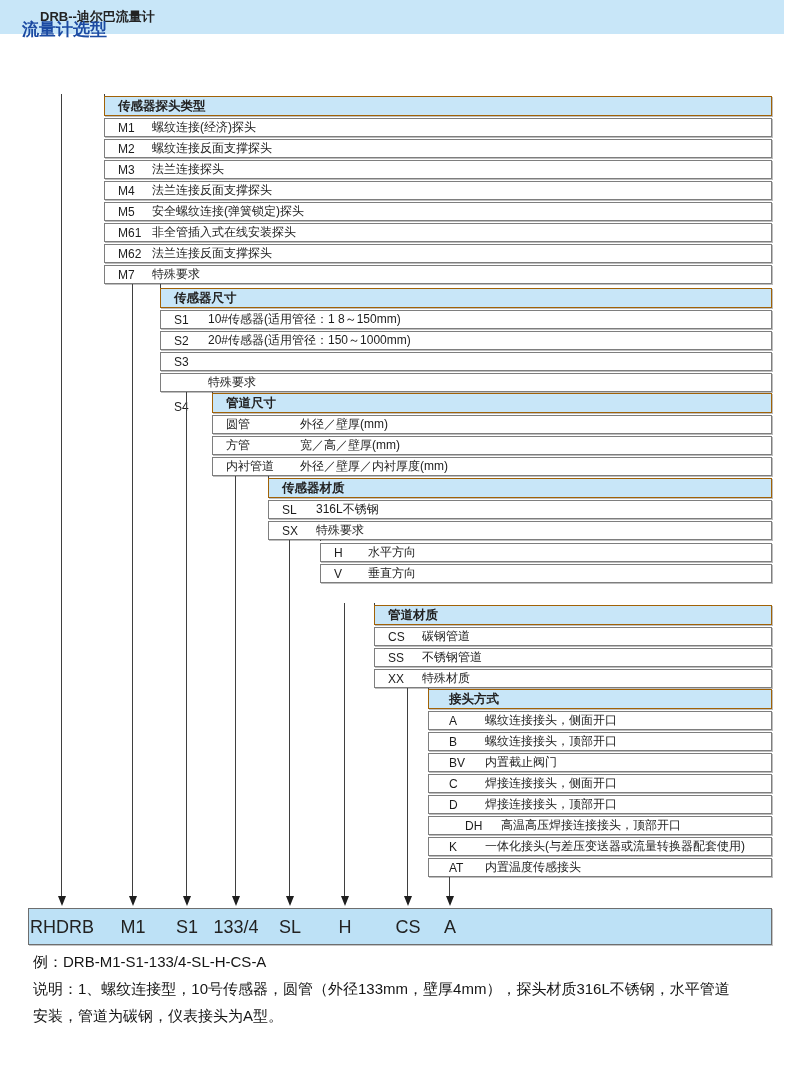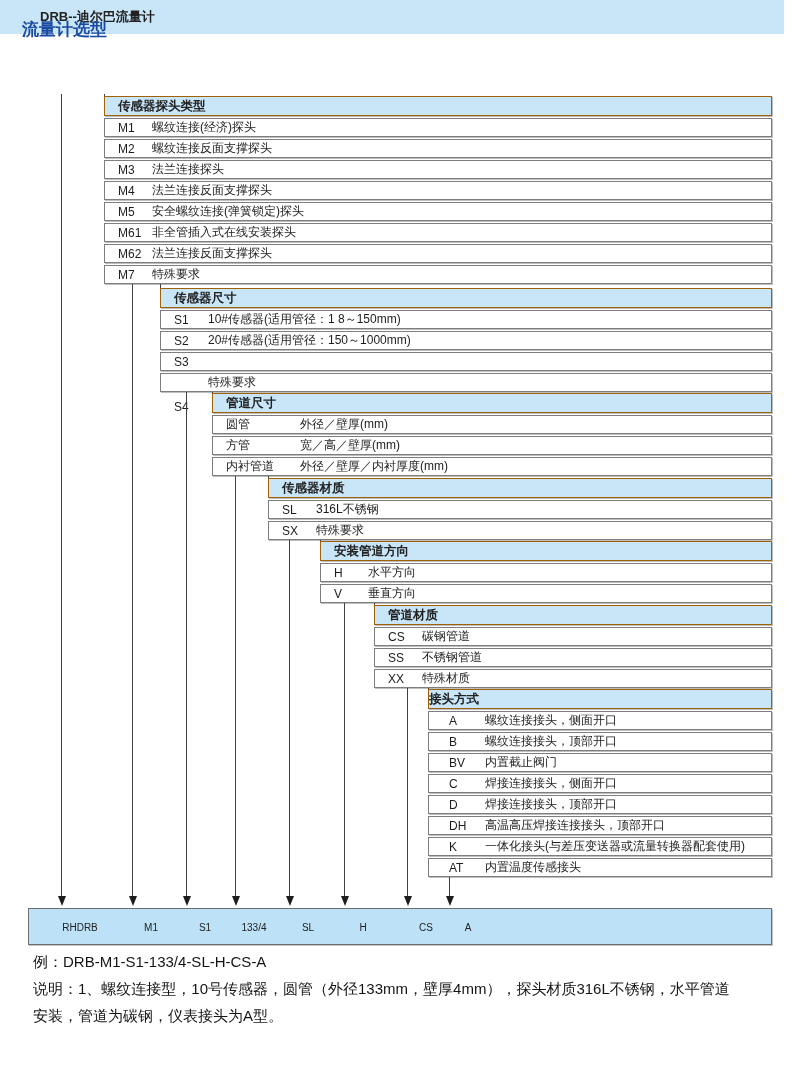--- a/index.html
+++ b/index.html
@@ -31,21 +31,21 @@
     position:absolute;width:0;height:0;
     border-left:4px solid transparent;border-right:4px solid transparent;
     border-top:10px solid #1e1e1e;
   }
   #result-bar{
     position:absolute;left:28px;top:908px;width:744px;height:37px;box-sizing:border-box;
     border:1px solid #6e6e6e;background:#bde1f6;box-shadow:1px 1px 0 rgba(110,110,110,.4);
   }
   .bar-item{
     position:absolute;top:50%;transform:translate(-50%,-50%);
-    font-size:10px;color:#222;white-space:nowrap;margin-left:18px;
+    font-size:18px;color:#222;white-space:nowrap;
   }
   #example-line{position:absolute;left:33px;top:953px;font-size:15px;color:#151515;}
   #note-line-1{position:absolute;left:33px;top:980px;font-size:15px;color:#151515;}
   #note-line-2{position:absolute;left:33px;top:1007px;font-size:15px;color:#151515;}
 </style>
 </head>
 <body>
 
 <div id="page">
   <div id="page-title">流量计选型</div>
@@ -126,21 +126,20 @@
         <div class="sec-row" style="padding-left: 13px;">
           <span class="code" style="width: 34px;">SL</span>
           <span>316L不锈钢</span>
         </div>
         <div class="sec-row" style="padding-left: 13px;">
           <span class="code" style="width: 34px;">SX</span>
           <span>特殊要求</span>
         </div>
       </div>
       <div class="section" style="left: 320px; top: 541px; width: 452px;">
-        <div class="sec-header" style="padding-left: 13px;">安装管道方向</div>
         <div class="sec-row" style="padding-left: 13px;">
           <span class="code" style="width: 34px;">H</span>
           <span>水平方向</span>
         </div>
         <div class="sec-row" style="padding-left: 13px;">
           <span class="code" style="width: 34px;">V</span>
           <span>垂直方向</span>
         </div>
       </div>
       <div class="section" style="left: 374px; top: 605px; width: 398px;">
@@ -152,42 +151,42 @@
         <div class="sec-row" style="padding-left: 13px;">
           <span class="code" style="width: 34px;">SS</span>
           <span>不锈钢管道</span>
         </div>
         <div class="sec-row" style="padding-left: 13px;">
           <span class="code" style="width: 34px;">XX</span>
           <span>特殊材质</span>
         </div>
       </div>
       <div class="section" style="left: 428px; top: 689px; width: 344px;">
-        <div class="sec-header" style=" font-family: Liberation Mono, monospace;">接头方式</div>
+        <div class="sec-header" style="padding-left: 20px; font-family: Liberation Mono, monospace;">接头方式</div>
         <div class="sec-row" style="padding-left: 20px;">
           <span class="code" style="width: 36px;">A</span>
           <span>螺纹连接接头，侧面开口</span>
         </div>
         <div class="sec-row" style="padding-left: 20px;">
           <span class="code" style="width: 36px;">B</span>
           <span>螺纹连接接头，顶部开口</span>
         </div>
         <div class="sec-row" style="padding-left: 20px;">
           <span class="code" style="width: 36px;">BV</span>
           <span>内置截止阀门</span>
         </div>
         <div class="sec-row" style="padding-left: 20px;">
           <span class="code" style="width: 36px;">C</span>
           <span>焊接连接接头，侧面开口</span>
         </div>
         <div class="sec-row" style="padding-left: 20px;">
           <span class="code" style="width: 36px;">D</span>
           <span>焊接连接接头，顶部开口</span>
         </div>
-        <div class="sec-row" style="padding-left: 20px;">
+        <div class="sec-row" style="padding-left: 36px;">
           <span class="code" style="width: 36px;">DH</span>
           <span>高温高压焊接连接接头，顶部开口</span>
         </div>
         <div class="sec-row" style="padding-left: 20px;">
           <span class="code" style="width: 36px;">K</span>
           <span>一体化接头(与差压变送器或流量转换器配套使用)</span>
         </div>
         <div class="sec-row" style="padding-left: 20px;">
           <span class="code" style="width: 36px;">AT</span>
           <span>内置温度传感接头</span>

